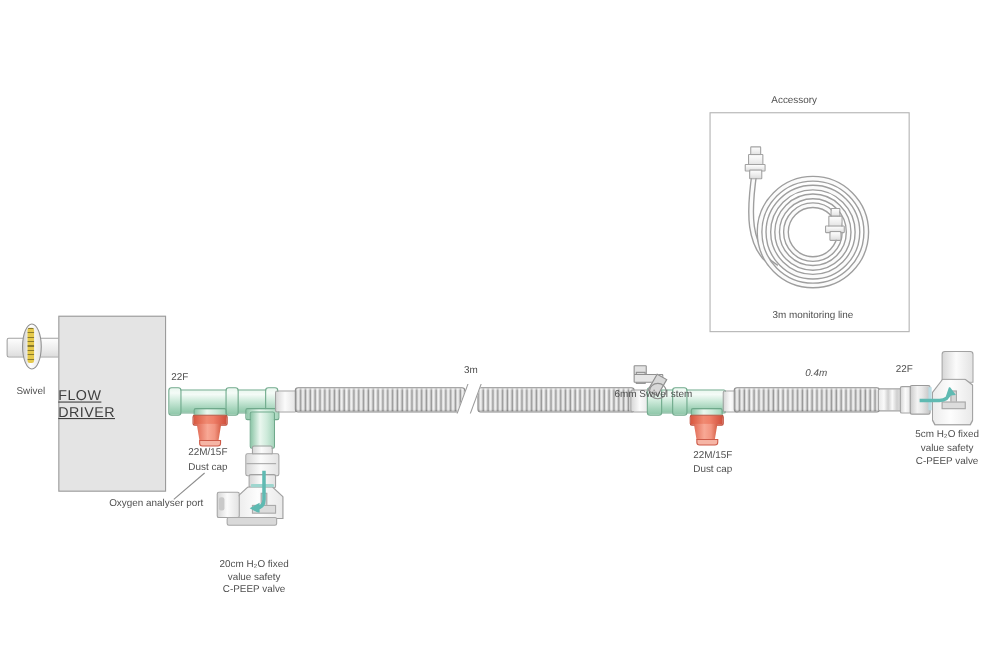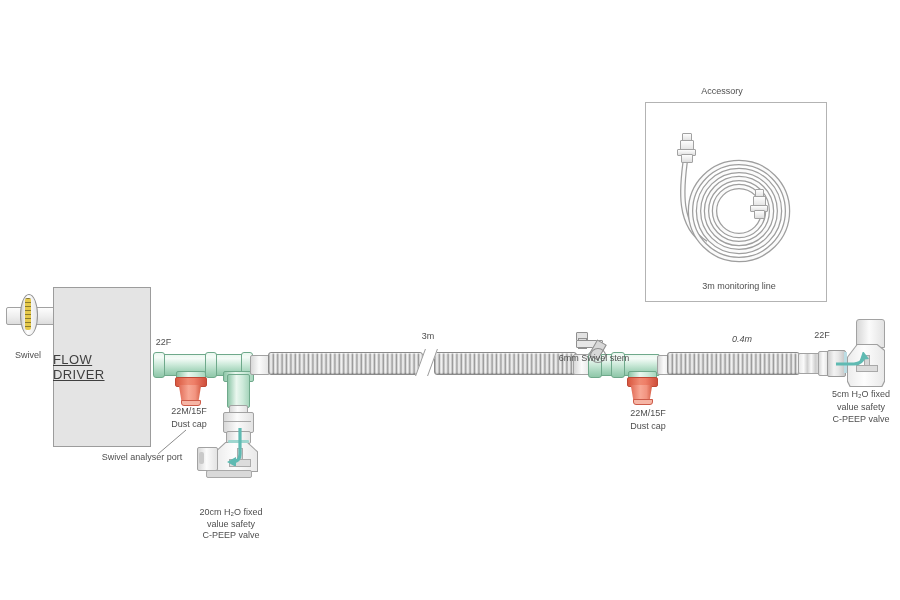--- a/index.html
+++ b/index.html
@@ -82,21 +82,21 @@
   <svg class="abs" style="left:226px;top:424px;" width="26" height="42" viewBox="0 0 26 42">
     <path d="M14,4 V30 Q14,37 7,38" fill="none" stroke="#5fbab2" stroke-width="3.2"></path>
     <polygon points="10,33 10,43 1,38" fill="#5fbab2"></polygon>
   </svg>
   <div class="lbl" style="left:166px;top:507px;width:130px;">
     <div class="ln">20cm H₂O fixed</div>
     <div class="ln">value safety</div>
     <div class="ln">C-PEEP valve</div>
   </div>
 
-  <div class="lbl" style="left:69px;top:452px;width:146px;">Swivel analyser port</div>
+  <div class="lbl" style="left:69px;top:452px;width:146px;">Oxygen analyser port</div>
 
   <div class="abs white-v" style="left:250px;top:355px;width:18px;height:18px;"></div>
   <div class="abs corr" style="left:268px;top:352px;width:153px;height:21px;"></div>
   <div class="abs corr" style="left:434px;top:352px;width:141px;height:21px;"></div>
   <div class="abs" style="left:420px;top:349px;width:11px;height:27px;background:#ffffff;
               border-left:1.3px solid #9a9a9a;border-right:1.3px solid #9a9a9a;transform:skewX(-20deg);"></div>
   <div class="lbl" style="left:403px;top:331px;width:50px;">3m</div>
 
   <div class="abs white-v" style="left:573px;top:354px;width:17px;height:19px;"></div>
   <div class="abs green" style="left:599px;top:354px;width:59px;height:20px;"></div>

